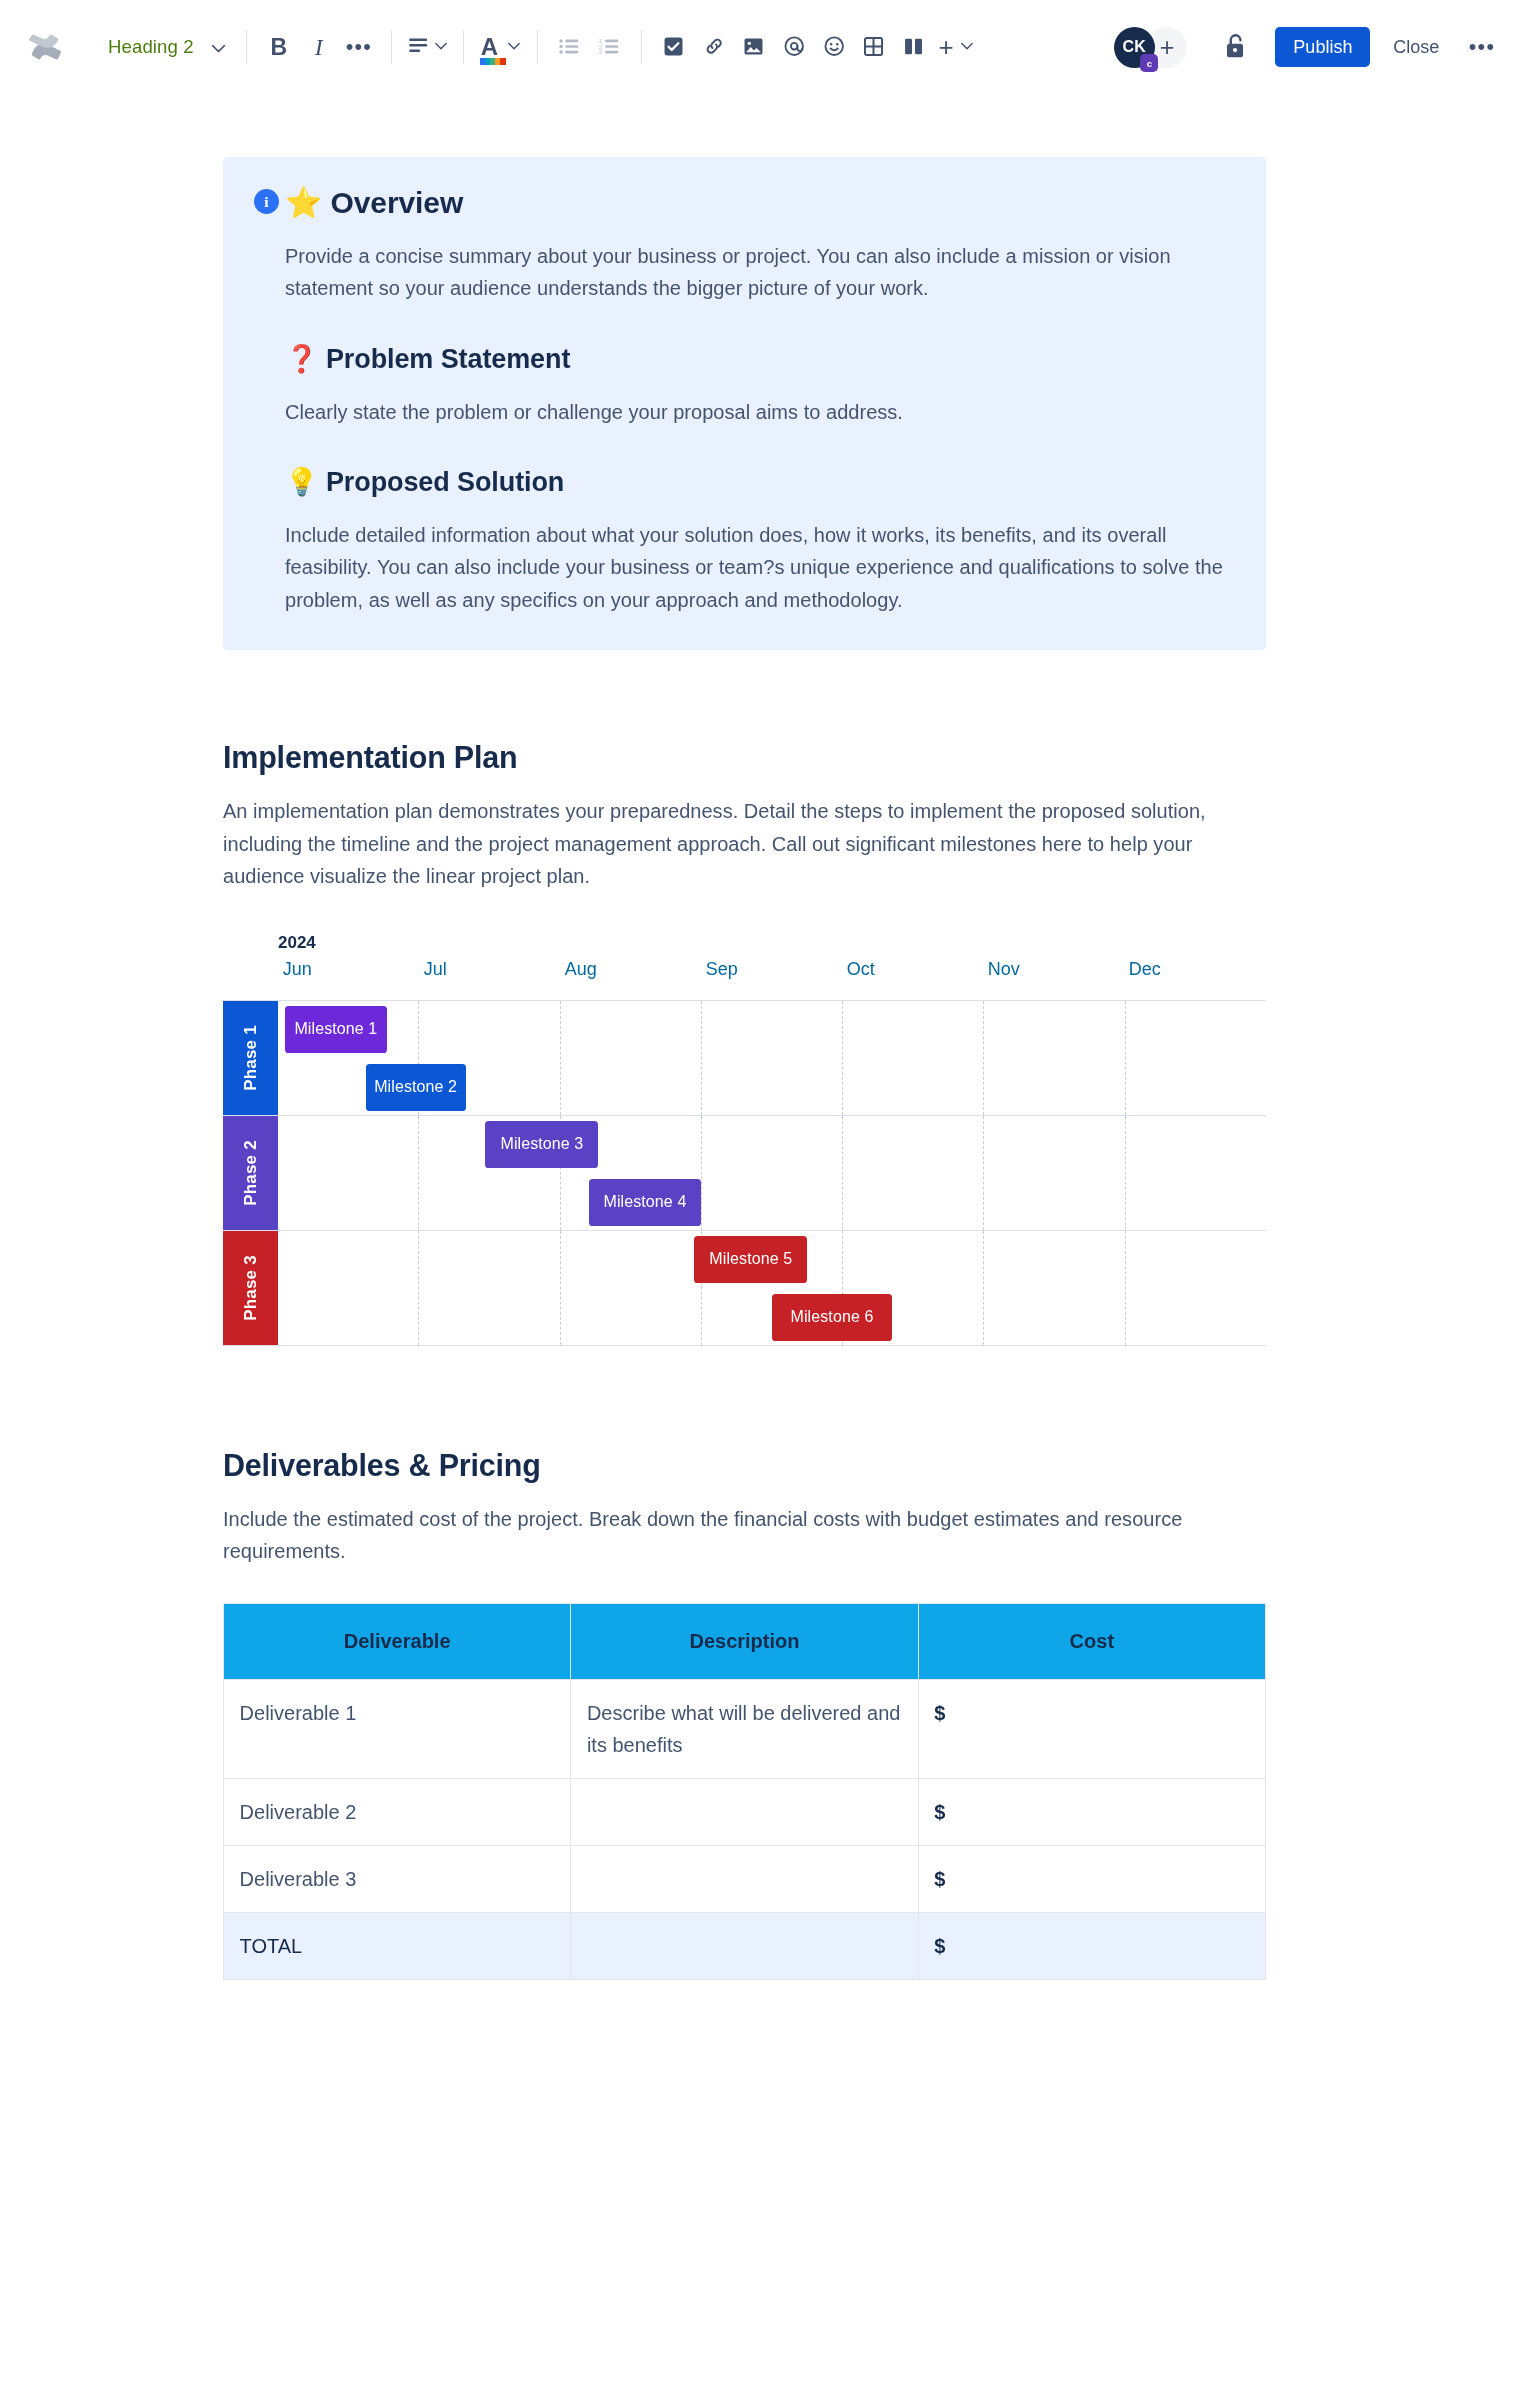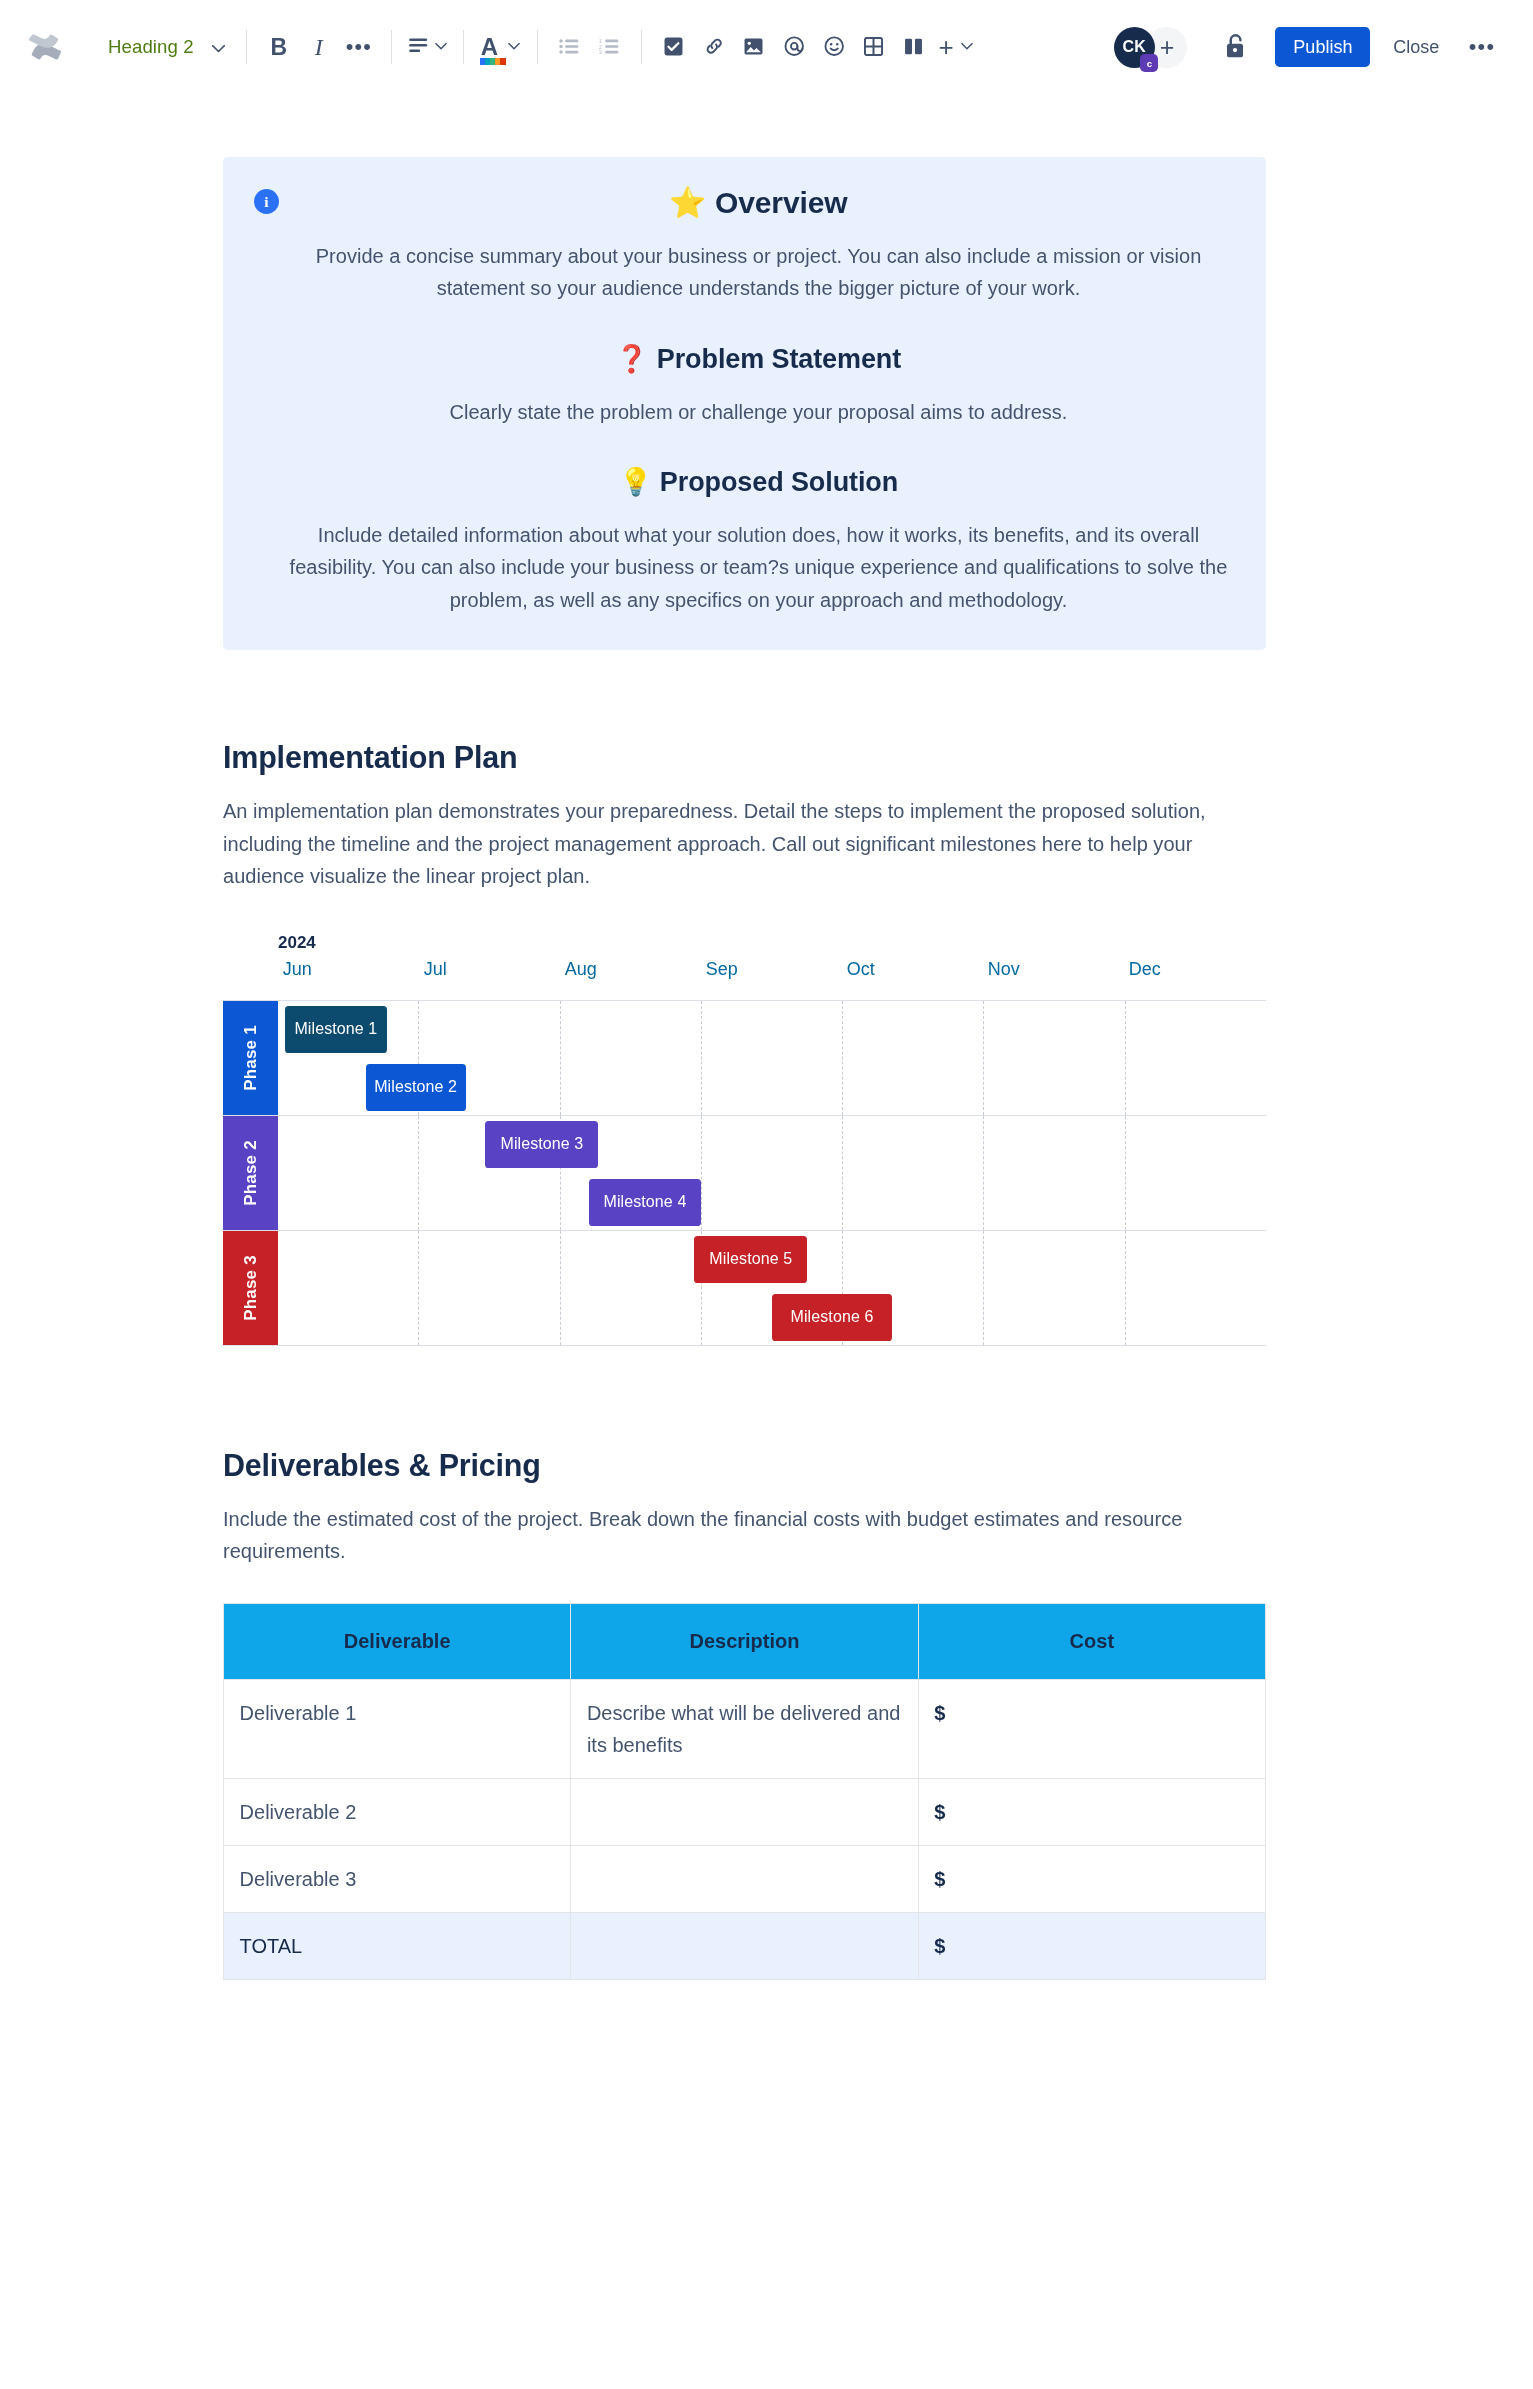--- a/index.html
+++ b/index.html
@@ -107,21 +107,21 @@
     position: relative;
   }
   .panel-icon {
     position: absolute; left: 31px; top: 32px;
     width: 25px; height: 25px; border-radius: 50%;
     background: #2b71f5; color: #fff;
     font-size: 15.6px; font-weight: 700;
     display: flex; align-items: center; justify-content: center;
     font-family: "Liberation Serif", serif;
   }
-  .panel-body { margin-left: 28px; text-align: center; }
+  .panel-body { margin-left: 28px; }
 
   h2.h {
     font-size: 30px; font-weight: 600; color: #172b4d;
     letter-spacing: -0.1px; line-height: 1.22;
   }
   h3.h3 {
     font-size: 27px; font-weight: 600; color: #172b4d;
     letter-spacing: -0.1px; line-height: 1.25;
   }
   p.body {
@@ -487,21 +487,21 @@
                 <div class="gcol"></div>
                 <div class="gcol"></div>
                 <div class="gcol"></div>
                 <div class="gcol"></div>
                 <div class="gcol"></div>
                 <div class="gcol"></div>
                 <div class="gcol"></div>
               </div>
               <div class="lane"></div>
               <div class="lane"></div>
-              <div class="bar" style="background: #0c4a6e; left: 0.714286%; width: 10.2857%; top: 5.4px;">
+              <div class="bar" style="background: #6d28d9; left: 0.714286%; width: 10.2857%; top: 5.4px;">
                 <span>Milestone 1</span>
               </div>
               <div class="bar" style="background: rgb(12, 87, 212); left: 8.85714%; width: 10.1429%; top: 63px;">
                 <span>Milestone 2</span>
               </div>
             </div>
           </div>
           <div class="gantt-row">
             <div class="phase-label" style="background: rgb(90, 66, 196);">
               <span>Phase 2</span>

